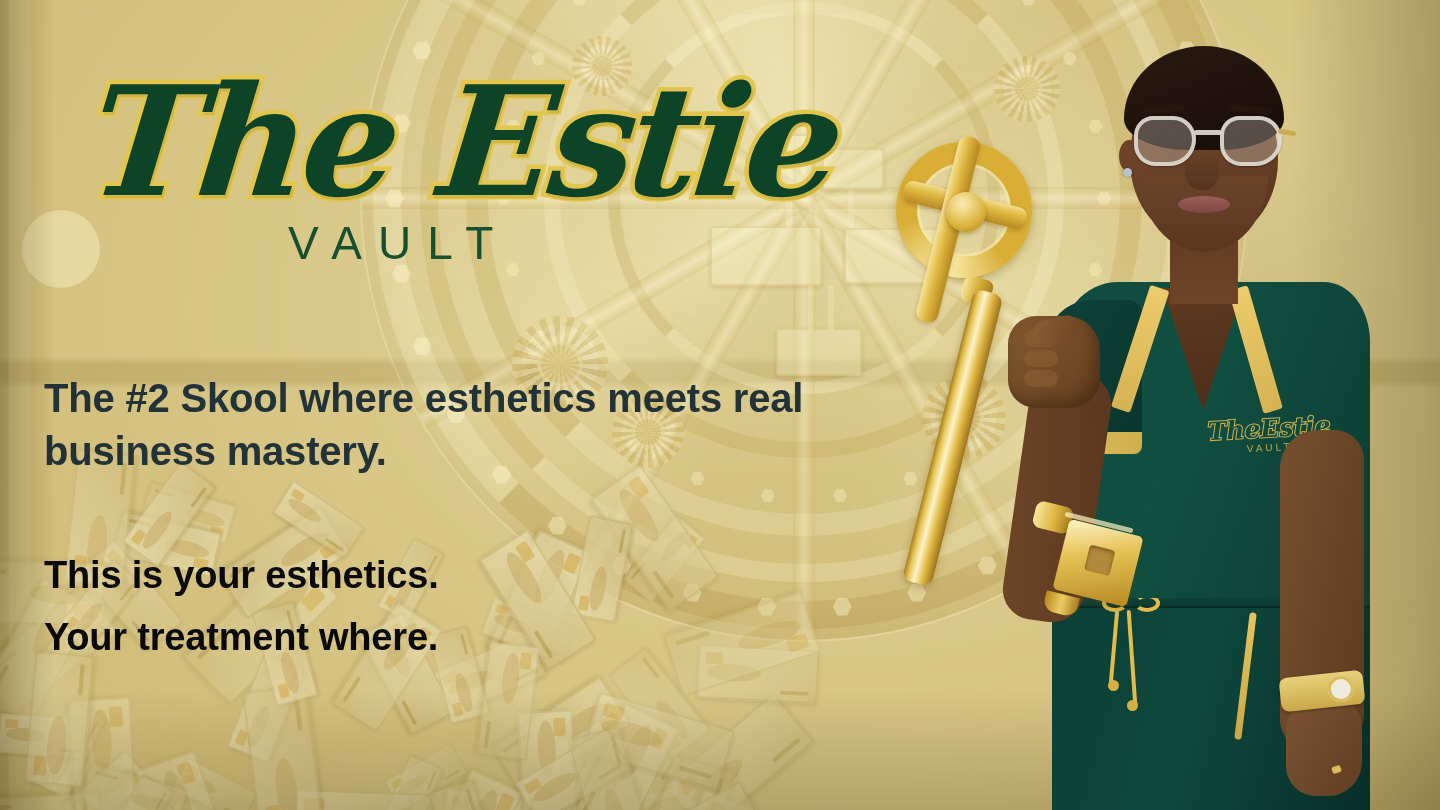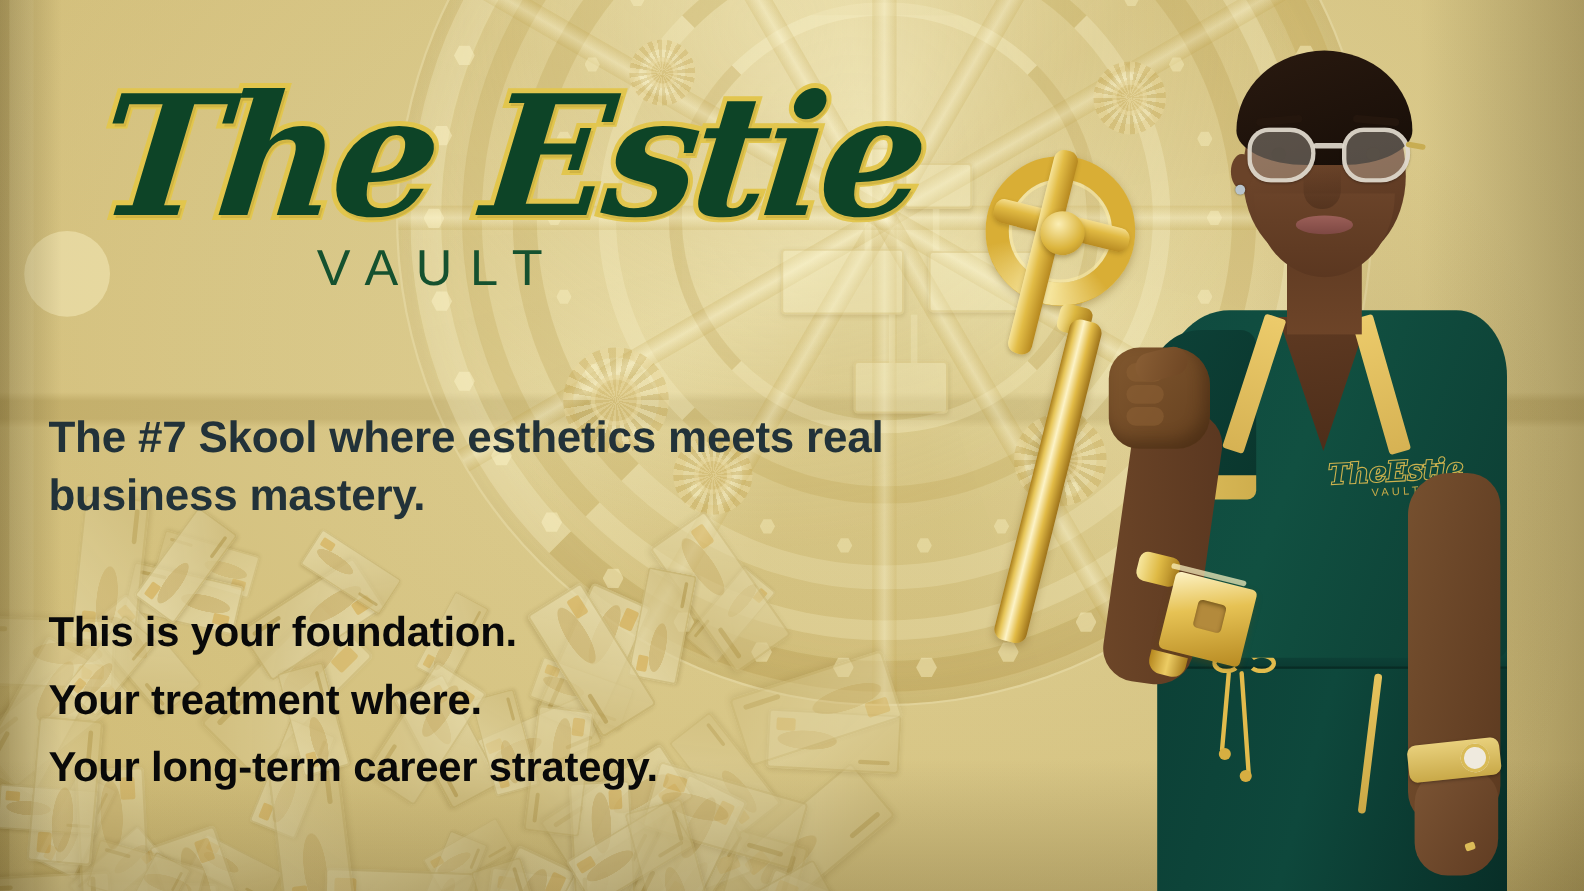--- a/index.html
+++ b/index.html
@@ -581,26 +581,25 @@
   <div class="pale-disc"></div>
   <div class="vig-l"></div>
   <div class="vig-r"></div>
   <div class="vig-b"></div>
 
   <div id="logo">
     <div class="script">The Estie</div>
     <div class="vault-word">VAULT</div>
   </div>
 
-  <div id="headline">The #7 Skool where esthetics meets real business mastery.</div>
+  <div id="headline">The #2 Skool where esthetics meets real business mastery.</div>
 
   <div id="subcopy">
-    <span class="ln">This is your foundation.</span>
+    <span class="ln">This is your esthetics.</span>
     <span class="ln">Your treatment where.</span>
-    <span class="ln">Your long-term career strategy.</span>
   </div>
 
   <div id="model">
     <div class="m-shadow"></div>
 
     <div class="pants"></div>
     <div class="waistband"></div>
     <div class="pocket-pipe"></div>
     <div class="drawstring">
       <div class="ds-bow">

